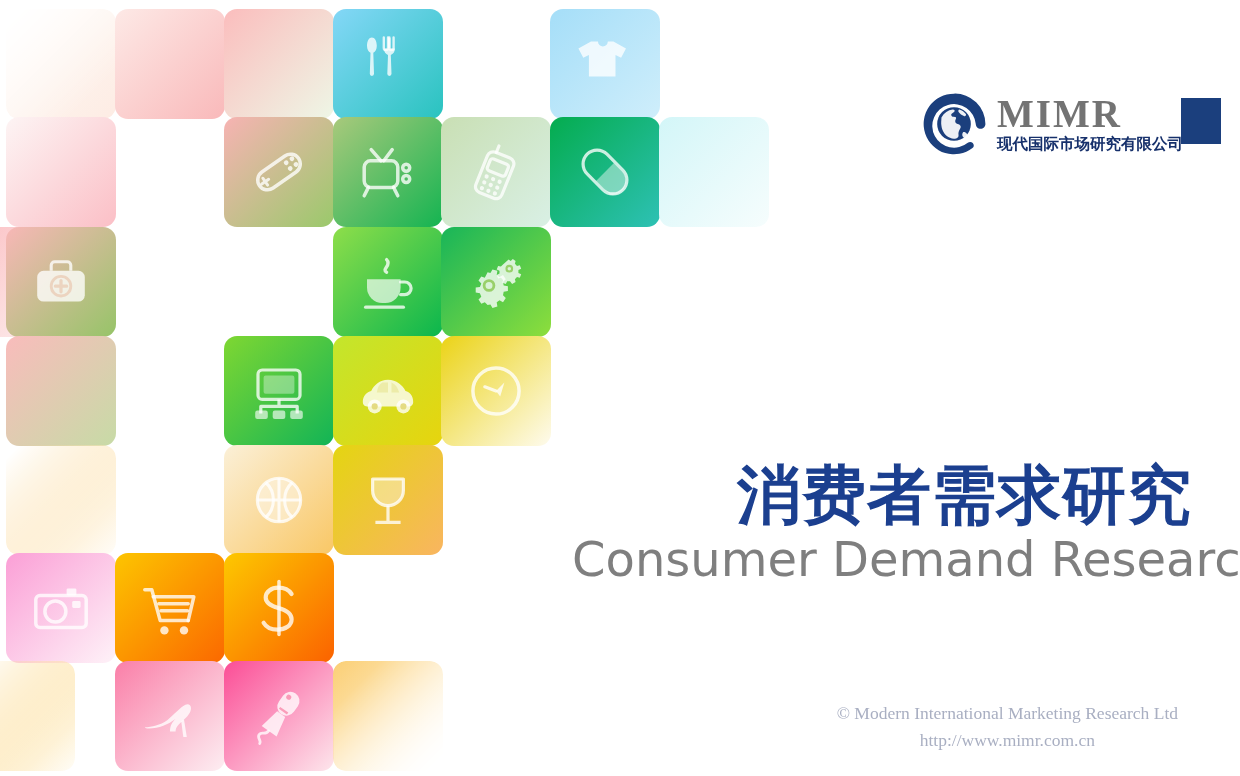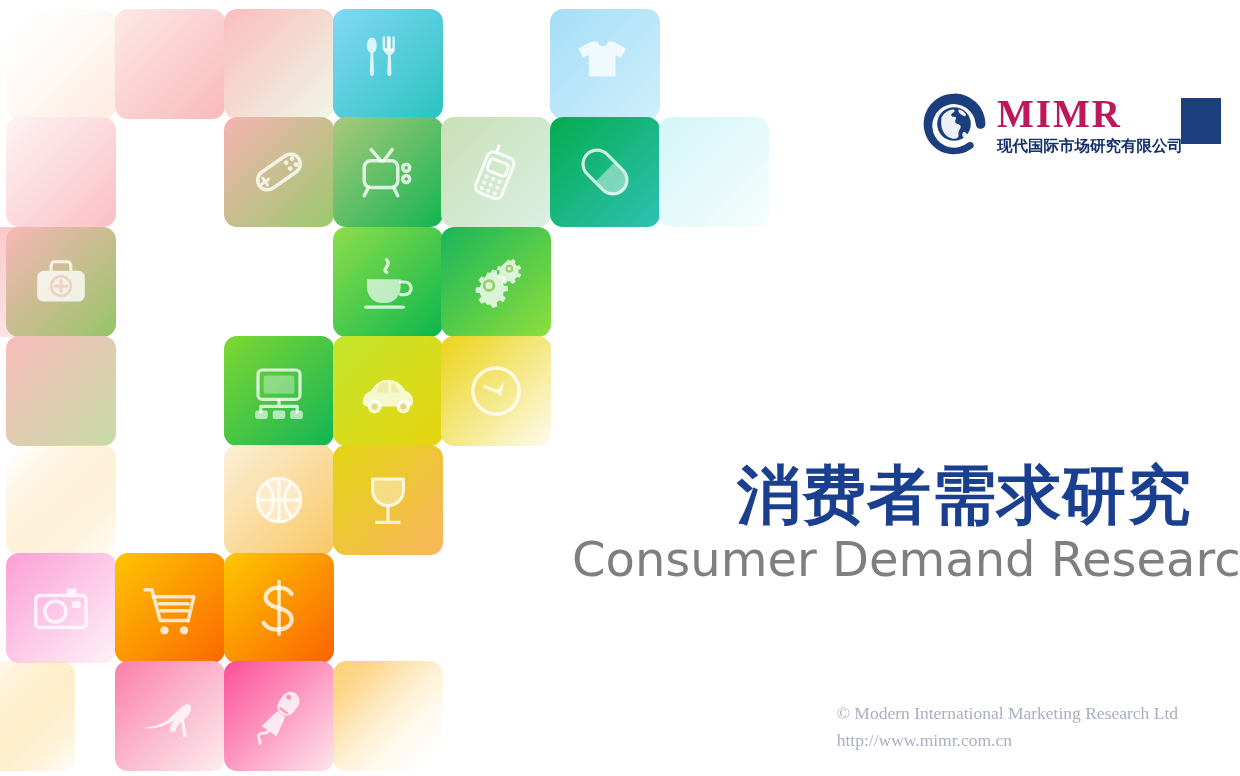--- a/index.html
+++ b/index.html
@@ -48,25 +48,25 @@
     width: 300px; height: 72px;
     display: flex; align-items: center;
   }
   #logo-mark { width: 66px; height: 66px; flex: 0 0 66px; }
   #logo-text { margin-left: 10px; display: flex; flex-direction: column; }
   #logo-word {
     font-family: "Liberation Serif", serif;
     font-weight: 700;
     font-size: 39px;
     letter-spacing: 2px;
-    color: #be185d;
+    color: #737373;
     line-height: 1;
   }
   #logo-sub {
-    font-family: Liberation Sans, sans-serif;
+    font-family: Liberation Mono, monospace;
     font-weight: 700;
     font-size: 15.5px;
     color: #16306b;
     letter-spacing: 0px;
     margin-top: 5px;
     line-height: 1;
     white-space: nowrap;
   }
   #logo-block {
     position: absolute;
@@ -99,21 +99,21 @@
     line-height: 1.1;
     color: #7f7f7f;
     margin-top: 4px;
     white-space: nowrap;
   }
 
   
   #footer {
     position: absolute;
     right: 62px; bottom: 22px;
-    text-align: left;
+    text-align: center;
     font-family: "Liberation Serif", serif;
     font-size: 17.5px;
     color: #a9afc2;
     line-height: 1.55;
   }
 </style>
 </head>
 <body>
 
 <div id="slide">

